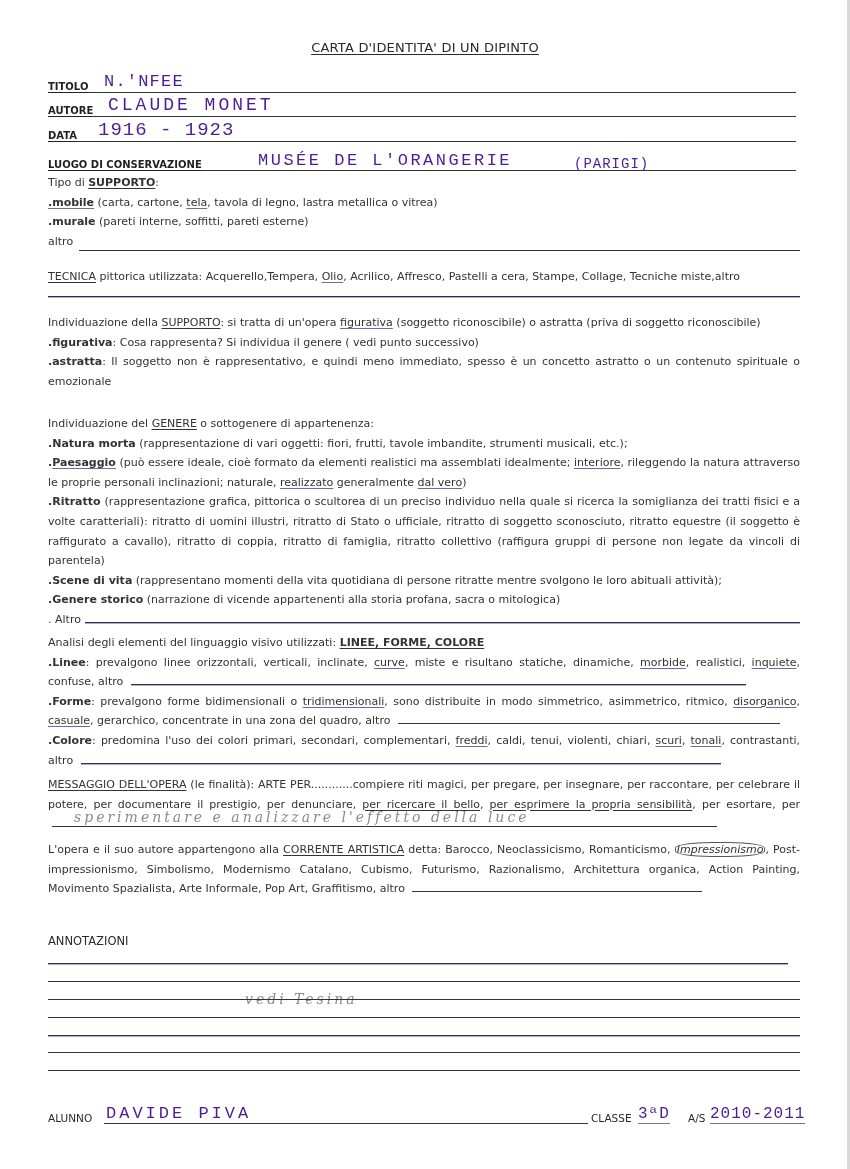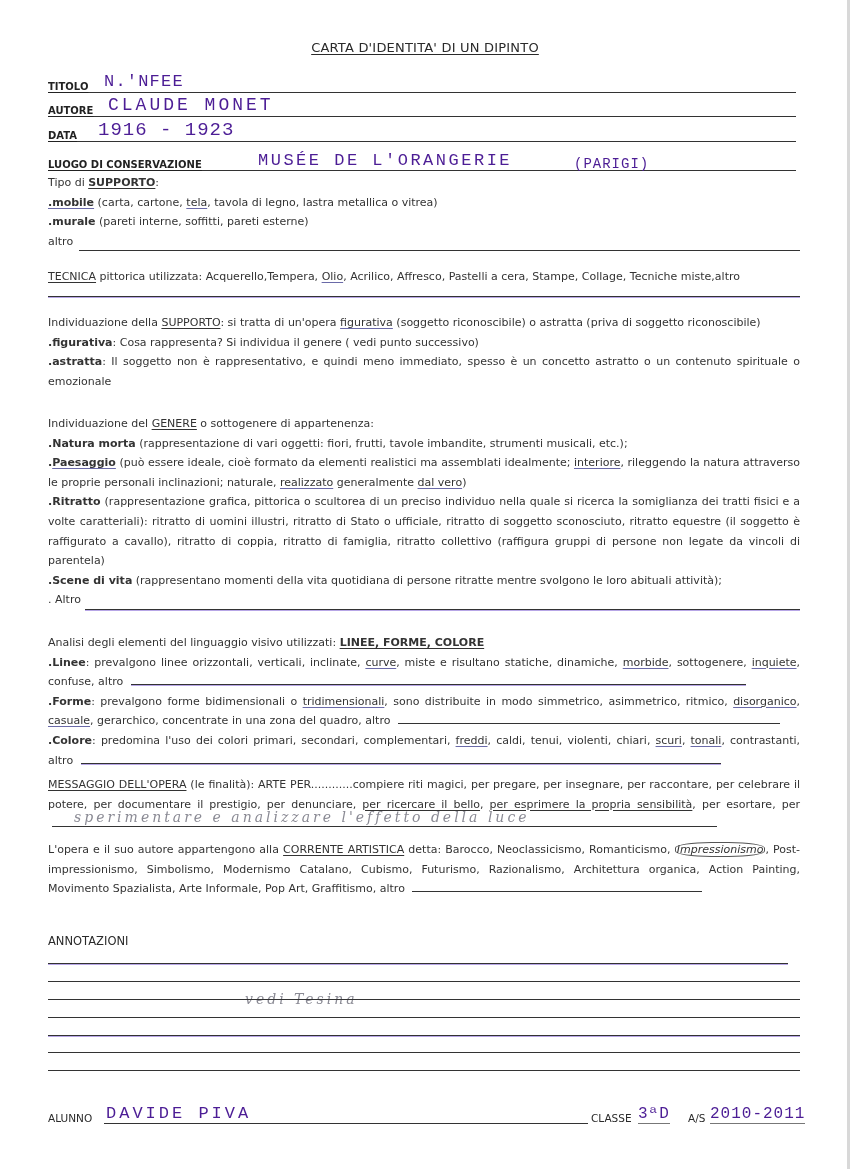--- a/index.html
+++ b/index.html
@@ -90,32 +90,35 @@
     </div>
     <div>
       <span class="b">.</span><span class="b pen-ul">Paesaggio</span><span> (può essere ideale, cioè formato da elementi realistici ma assemblati idealmente; </span><span class="pen-ul">interiore</span><span>, rileggendo la natura attraverso le proprie personali inclinazioni; naturale, </span><span class="pen-ul">realizzato</span><span> generalmente </span><span class="pen-ul">dal vero</span><span>)</span>
     </div>
     <div>
       <span class="b">.Ritratto</span><span> (rappresentazione grafica, pittorica o scultorea di un preciso individuo nella quale si ricerca la somiglianza dei tratti fisici e a volte caratteriali): ritratto di uomini illustri, ritratto di Stato o ufficiale, ritratto di soggetto sconosciuto, ritratto equestre (il soggetto è raffigurato a cavallo), ritratto di coppia, ritratto di famiglia, ritratto collettivo (raffigura gruppi di persone non legate da vincoli di parentela)</span>
     </div>
     <div>
       <span class="b">.Scene di vita</span><span> (rappresentano momenti della vita quotidiana di persone ritratte mentre svolgono le loro abituali attività);</span>
     </div>
-    <div style="display:flex; align-items:flex-end;">
+    <div>
+      <span class="b">.Genere storico</span><span> (narrazione di vicende appartenenti alla storia profana, sacra o mitologica)</span>
+    </div>
+    <div style="display:flex; ">
       <span>. Altro</span>
       <span class="fill-line purple-tint" style="flex:1; margin-left:4px;"></span>
     </div>
   </div>
 
   <div class="txt" style="top:633px;">
     <div>
       <span>Analisi degli elementi del linguaggio visivo utilizzati: </span><span class="u b">LINEE, FORME, COLORE</span>
     </div>
     <div>
-      <span class="b">.Linee</span><span>: prevalgono linee orizzontali, verticali, inclinate, </span><span class="pen-ul">curve</span><span>, miste e risultano statiche, dinamiche, </span><span class="pen-ul">morbide</span><span>, sottogenere, </span><span class="pen-ul">inquiete</span><span>, confuse, altro</span>
+      <span class="b">.Linee</span><span>: prevalgono linee orizzontali, verticali, inclinate, </span><span class="pen-ul">curve</span><span>, miste e risultano statiche, dinamiche, </span><span class="pen-ul">morbide</span><span>, realistici, </span><span class="pen-ul">inquiete</span><span>, confuse, altro</span>
       <span class="fill-line purple-tint" style="width:615px; margin-left:4px;"></span>
     </div>
     <div>
       <span class="b">.Forme</span><span>: prevalgono forme bidimensionali o </span><span class="pen-ul">tridimensionali</span><span>, sono distribuite in modo simmetrico, asimmetrico, ritmico, </span><span class="pen-ul">disorganico</span><span>, </span><span class="pen-ul">casuale</span><span>,  gerarchico, concentrate in una zona del quadro, altro</span>
       <span class="fill-line" style="width:382px; margin-left:4px;"></span>
     </div>
     <div>
       <span class="b">.Colore</span><span>: predomina l'uso dei colori primari, secondari, complementari, </span><span class="pen-ul">freddi</span><span>, caldi, tenui, violenti, chiari, </span><span class="pen-ul">scuri</span><span>, </span><span class="pen-ul">tonali</span><span>, contrastanti, altro</span>
       <span class="fill-line purple-tint" style="width:640px; margin-left:4px;"></span>
     </div>

